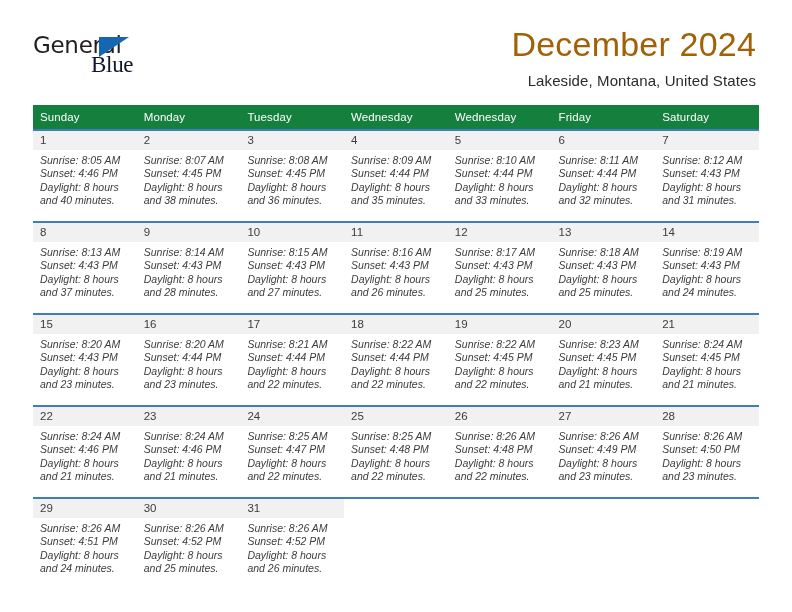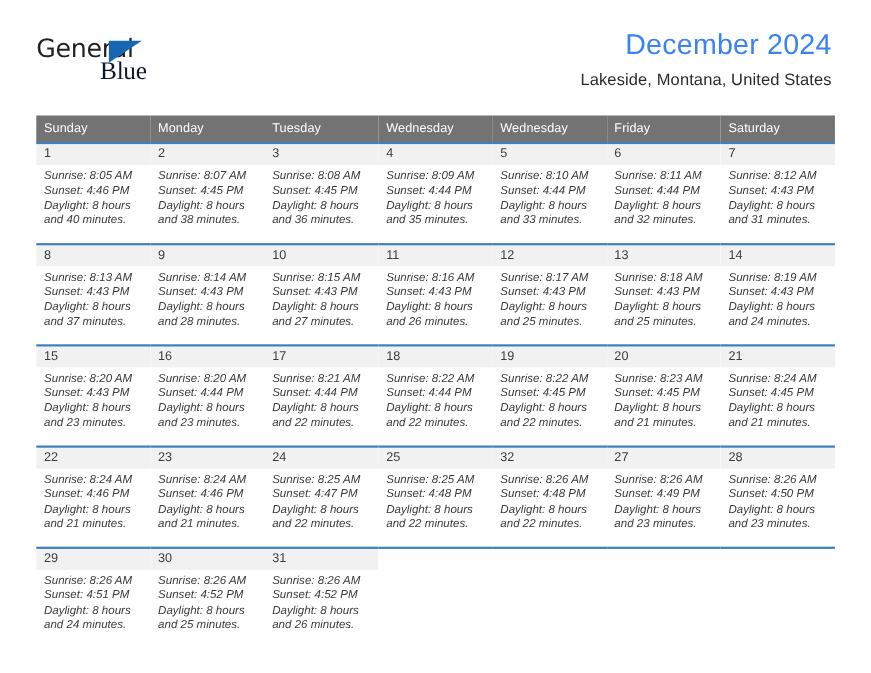--- a/index.html
+++ b/index.html
@@ -67,23 +67,23 @@
     font-weight: 400;
   }
 
   .title-block {
     position: absolute;
     right: 36px;
     top: 26px;
     text-align: right;
   }
   .cal-title {
-    font-size: 26px;
+    font-size: 34px;
     font-weight: 400;
-    color: #3b82f6;
+    color: #a16207;
     line-height: 1.1;
     letter-spacing: 0.2px;
   }
   .cal-subtitle {
     margin-top: 9px;
     font-size: 15px;
     font-weight: 400;
     color: #2b2b2b;
     letter-spacing: 0.1px;
   }
@@ -95,21 +95,21 @@
     top: 105px;
     width: 726px;
     box-sizing: border-box;
   }
   table.cal-table {
     border-collapse: collapse;
     width: 726px;
     table-layout: fixed;
   }
   table.cal-table th {
-    background: #737373;
+    background: #15803d;
     color: #ffffff;
     font-size: 11.5px;
     font-weight: 400;
     text-align: left;
     padding: 6px 0 6px 7px;
     height: 19px;
     box-sizing: border-box;
     letter-spacing: 0.1px;
   }
   td.daycell {
@@ -403,21 +403,21 @@
             <td class="daycell">
               <div class="daynum">25</div>
               <div class="details">
                 <div>Sunrise: 8:25 AM</div>
                 <div>Sunset: 4:48 PM</div>
                 <div>Daylight: 8 hours</div>
                 <div>and 22 minutes.</div>
               </div>
             </td>
             <td class="daycell">
-              <div class="daynum">32</div>
+              <div class="daynum">26</div>
               <div class="details">
                 <div>Sunrise: 8:26 AM</div>
                 <div>Sunset: 4:48 PM</div>
                 <div>Daylight: 8 hours</div>
                 <div>and 22 minutes.</div>
               </div>
             </td>
             <td class="daycell">
               <div class="daynum">27</div>
               <div class="details">

